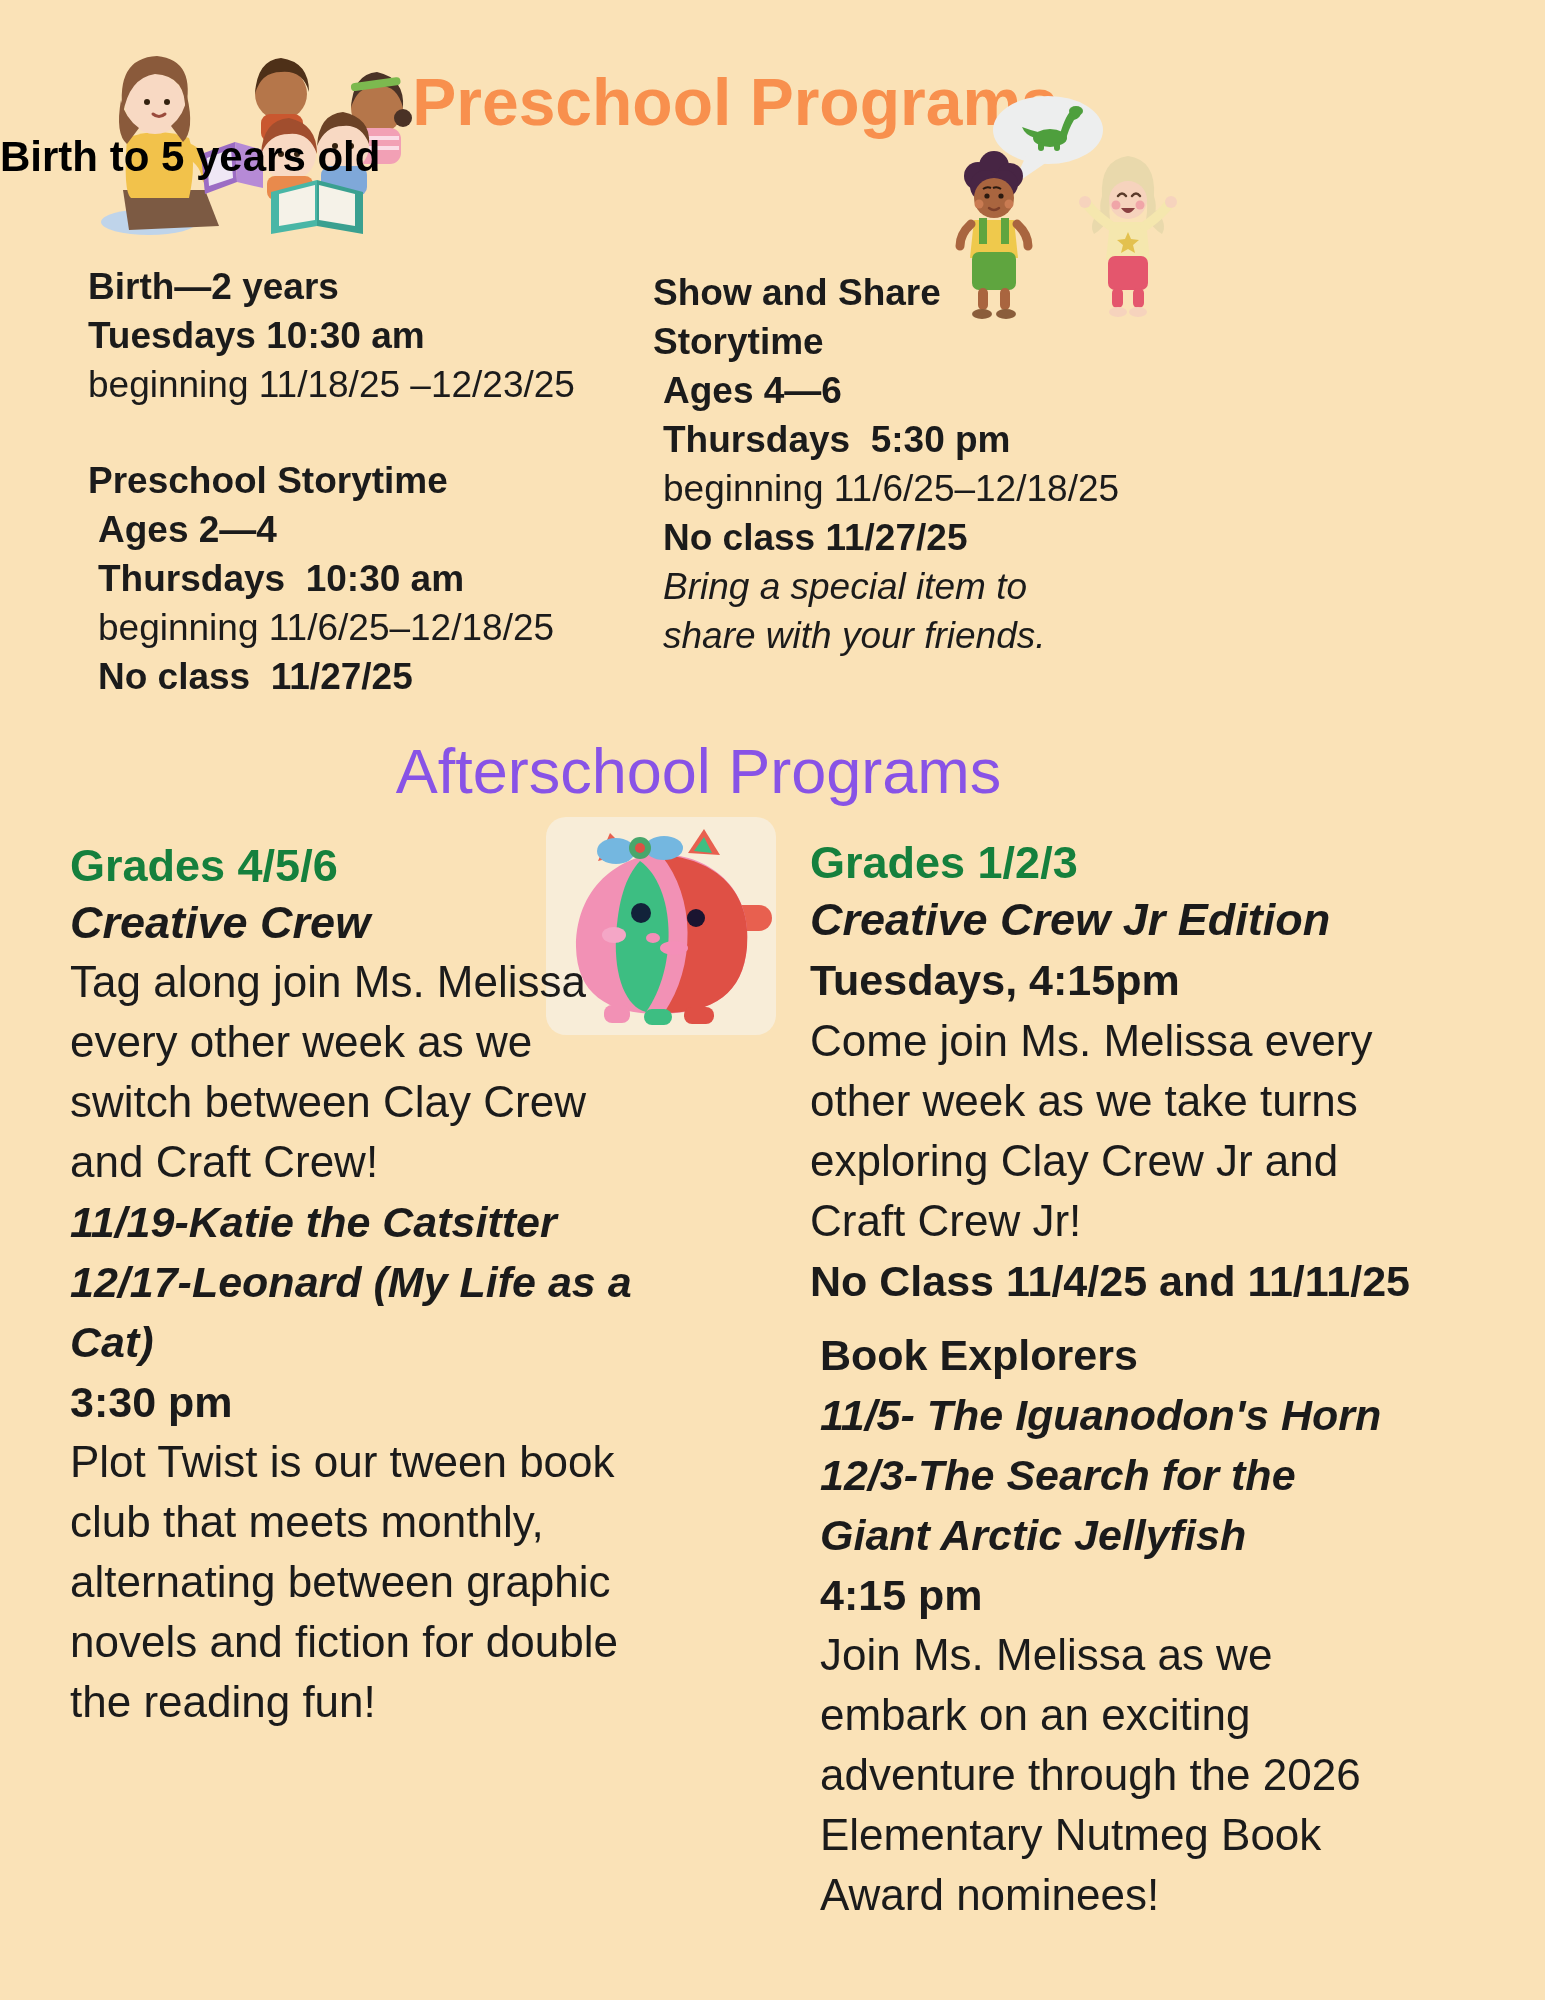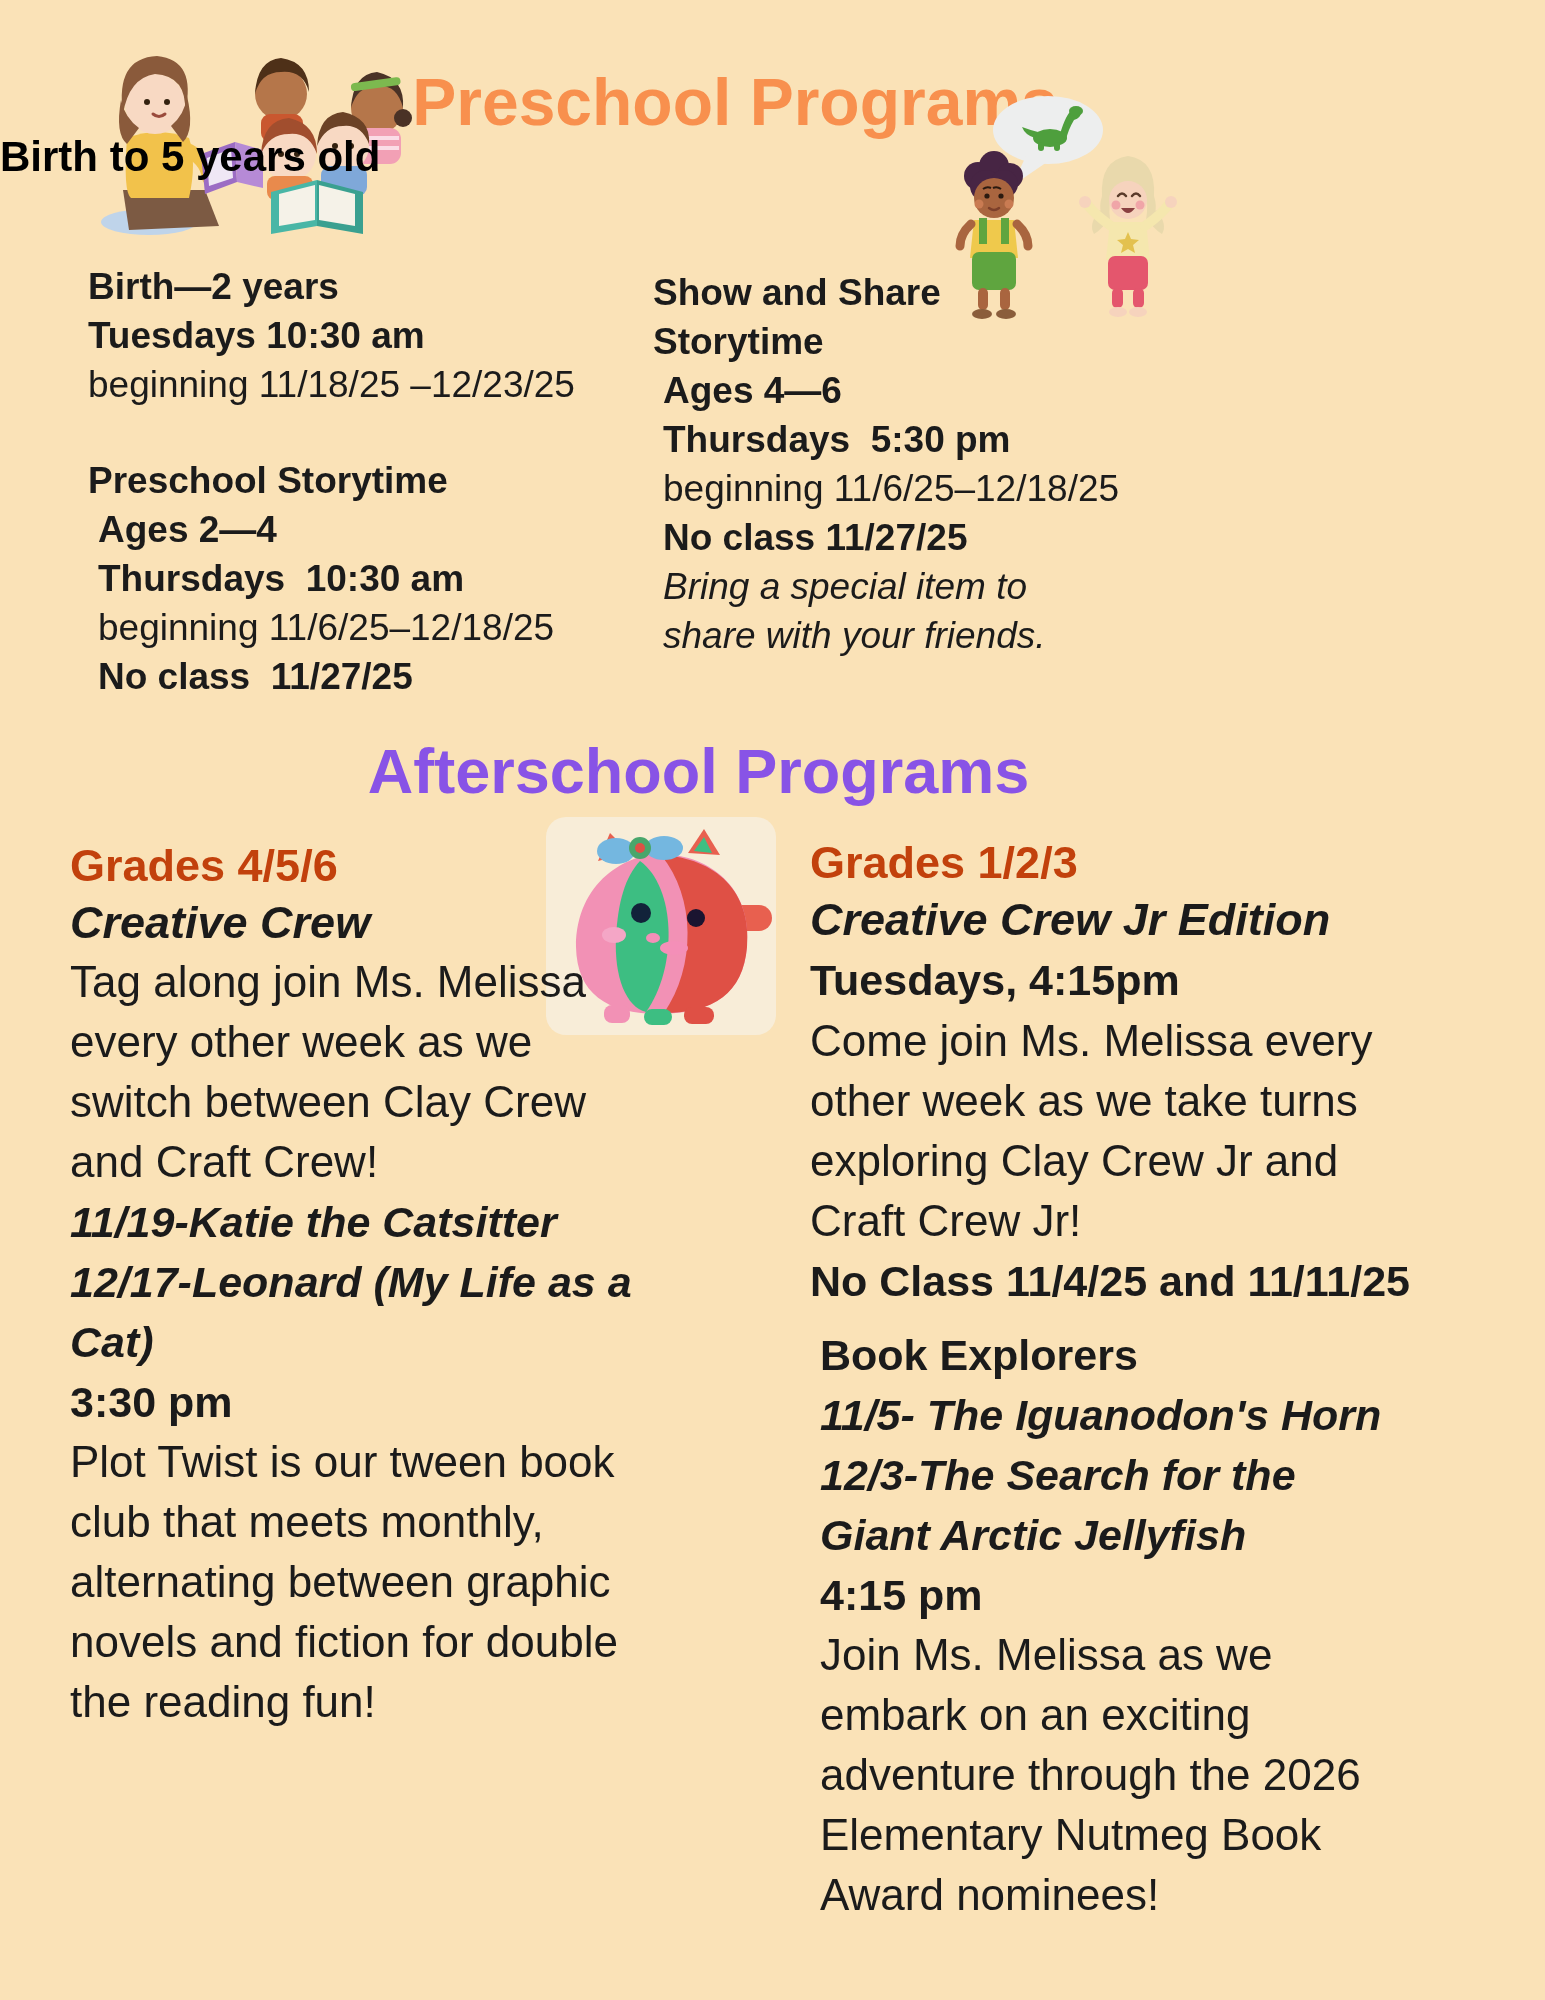--- a/index.html
+++ b/index.html
@@ -34,26 +34,26 @@
 
   
   .ps .line{font-size:37px; line-height:49px;}
   .preschool-left{position:absolute; left:88px; top:262px; width:620px;}
   .preschool-right{position:absolute; left:653px; top:268px; width:640px;}
   .gap{height:47px;}
 
   
   .as-title{
     position:absolute; left:0; top:738px; width:1397px;
-    text-align:center; font-size:63px; font-weight:bold;
+    text-align:center; font-size:63px; font-weight:normal;
     color:#8853E6; line-height:1.05;
   }
   .after-left{position:absolute; left:70px; top:838px; width:660px;}
   .after-right{position:absolute; left:810px; top:835px; width:700px;}
-  .after .grades{font-size:45px; font-weight:bold; color:#c2410c; line-height:56px; white-space:pre;}
+  .after .grades{font-size:45px; font-weight:bold; color:#15803d; line-height:56px; white-space:pre;}
   .after .pname{font-size:45px; font-weight:bold; line-height:58px; white-space:pre;font-style:italic;}
   .after .ptime{font-size:43px; font-weight:bold; line-height:62px; white-space:pre;}
   .after .body{font-size:44px; line-height:60px; white-space:pre;}
   .after .session{font-size:43px; font-weight:bold; font-style:italic; line-height:60px; white-space:pre;}
   .after .noclass{font-size:43px; font-weight:bold; line-height:60px; white-space:pre;}
   .after .subgap{height:14px;}
 </style>
 </head>
 <body>
 

